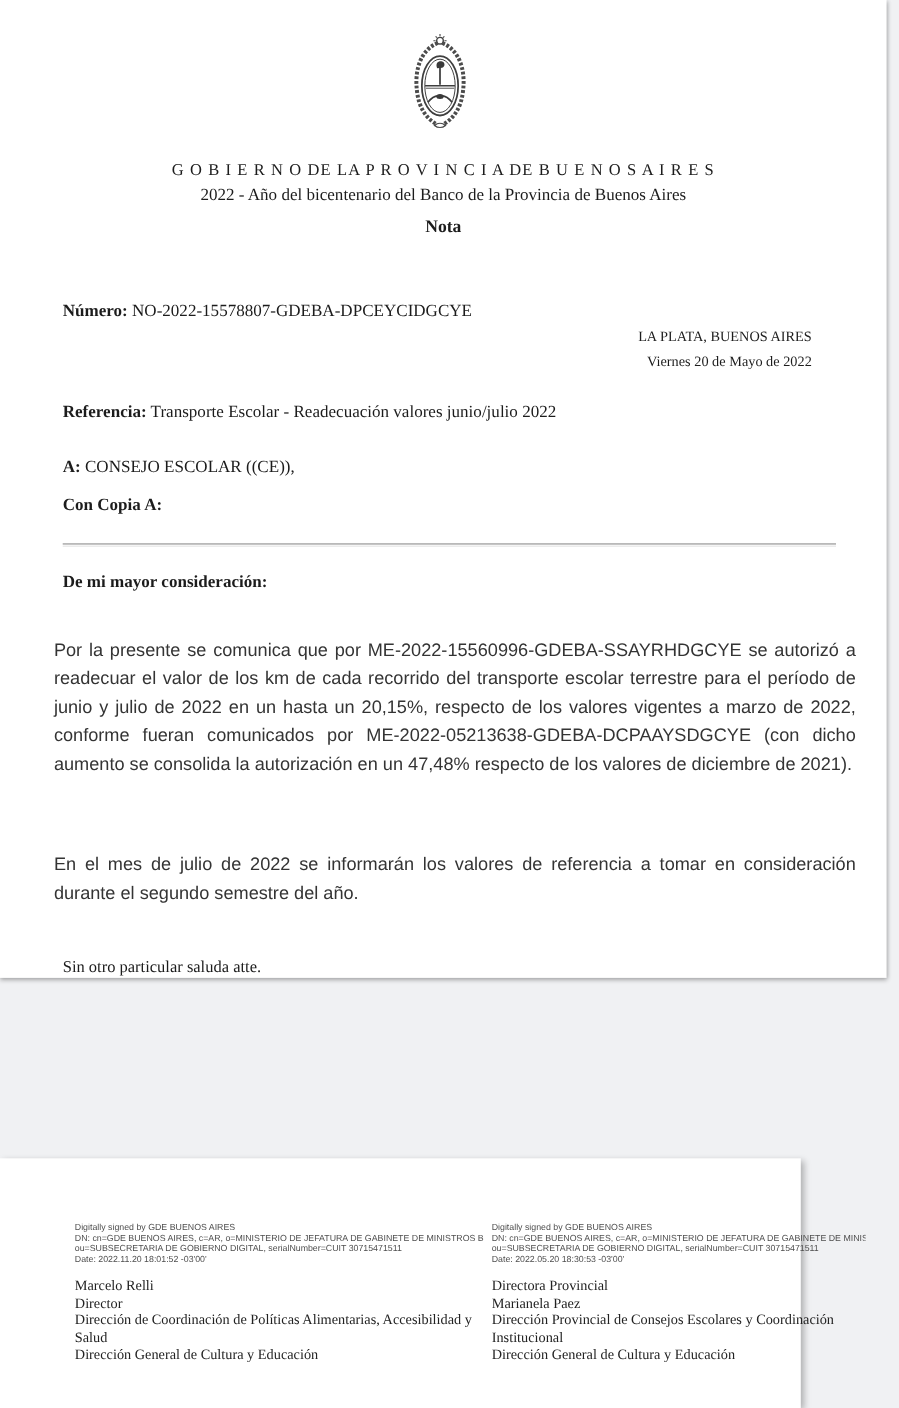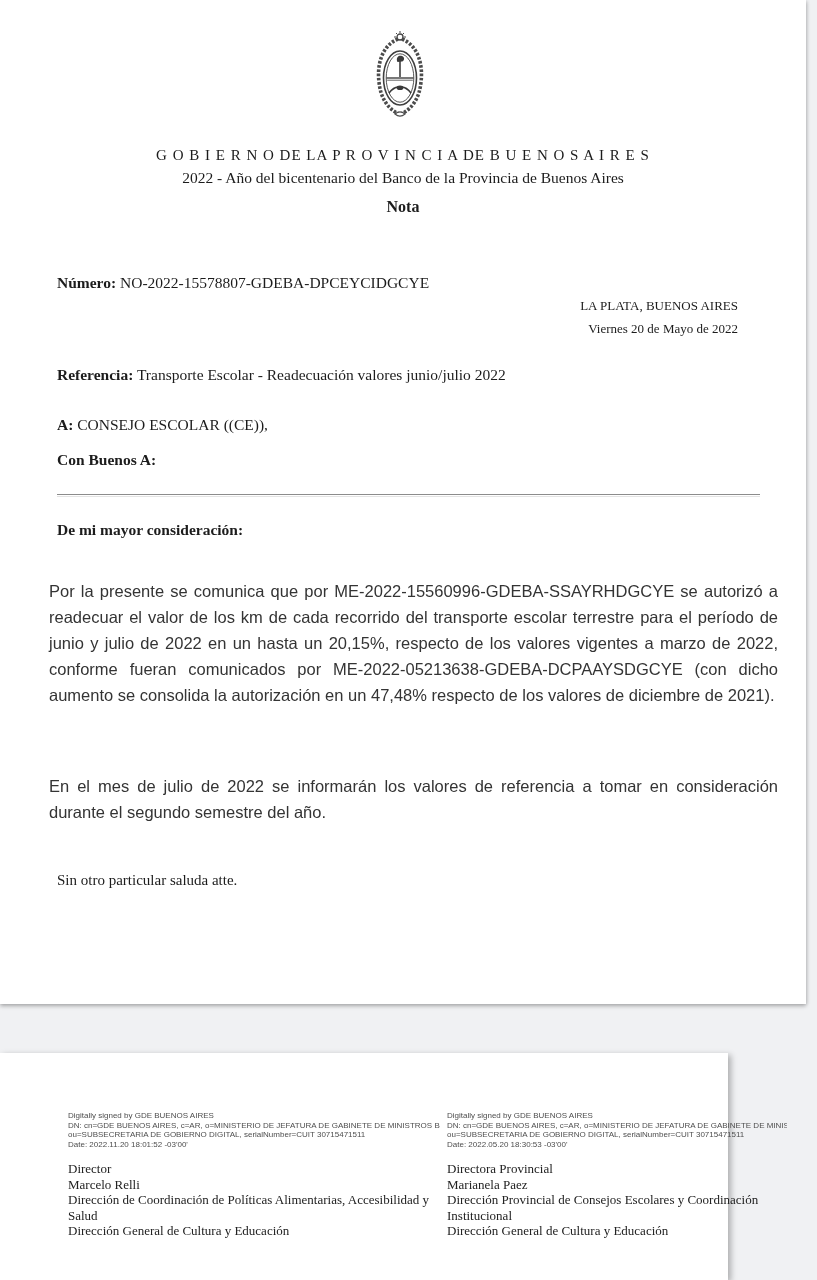--- a/index.html
+++ b/index.html
@@ -11,21 +11,21 @@
     width: 817px;
     height: 1280px;
     overflow: hidden;
     background: #f0f1f3;
   }
 
   .page { position: absolute; background: #ffffff; }
 
   .page1 {
     left: 0; top: 0;
-    width: 806px; height: 1004px;
+    width: 806px; height: 889px;
     box-shadow: 0 2px 4px rgba(0,0,0,0.30), 2px 0 3px rgba(0,0,0,0.06);
   }
 
   .page2 {
     left: 0; top: 1053px;
     width: 728px; height: 227px;
     box-shadow: 3px 2px 6px rgba(0,0,0,0.28);
   }
 
   .abs { position: absolute; }
@@ -139,21 +139,21 @@
     <div class="abs serif-line referencia">
       <span class="lbl">Referencia:</span>
       <span>Transporte Escolar - Readecuación valores junio/julio 2022</span>
     </div>
 
     <div class="abs serif-line to-line">
       <span class="lbl">A:</span>
       <span>CONSEJO ESCOLAR ((CE)),</span>
     </div>
 
-    <div class="abs serif-line cc-line lbl">Con Buenos A:</div>
+    <div class="abs serif-line cc-line lbl">Con Copia A:</div>
 
     <div class="abs rule"></div>
 
     <div class="abs serif-line salutation">De mi mayor consideración:</div>
 
     <div class="abs body-par par1">Por la presente se comunica que por ME-2022-15560996-GDEBA-SSAYRHDGCYE se autorizó a readecuar el valor de los km de cada recorrido del transporte escolar terrestre para el período de junio y julio de 2022 en un hasta un 20,15%, respecto de los valores vigentes a marzo de 2022, conforme fueran comunicados por ME-2022-05213638-GDEBA-DCPAAYSDGCYE (con dicho aumento se consolida la autorización en un 47,48% respecto de los valores de diciembre de 2021).</div>
     <div class="abs body-par par2">En el mes de julio de 2022 se informarán los valores de referencia a tomar en consideración durante el segundo semestre del año.</div>
 
     <div class="abs serif-line closing">Sin otro particular saluda atte.</div>
   </div>
@@ -161,22 +161,22 @@
   <div class="page page2">
 
     <div class="sig-col left">
       <div class="cert">
         <div>Digitally signed by GDE BUENOS AIRES</div>
         <div>DN: cn=GDE BUENOS AIRES, c=AR, o=MINISTERIO DE JEFATURA DE GABINETE DE MINISTROS BS AS,</div>
         <div>ou=SUBSECRETARIA DE GOBIERNO DIGITAL, serialNumber=CUIT 30715471511</div>
         <div>Date: 2022.11.20 18:01:52 -03'00'</div>
       </div>
       <div class="sig-name-block">
+        <div>Marcelo Relli</div>
         <div>Director</div>
-        <div>Marcelo Relli</div>
         <div>Dirección de Coordinación de Políticas Alimentarias, Accesibilidad y Salud</div>
         <div>Dirección General de Cultura y Educación</div>
       </div>
     </div>
 
     <div class="sig-col right">
       <div class="cert">
         <div>Digitally signed by GDE BUENOS AIRES</div>
         <div>DN: cn=GDE BUENOS AIRES, c=AR, o=MINISTERIO DE JEFATURA DE GABINETE DE MINISTROS BS AS,</div>
         <div>ou=SUBSECRETARIA DE GOBIERNO DIGITAL, serialNumber=CUIT 30715471511</div>

